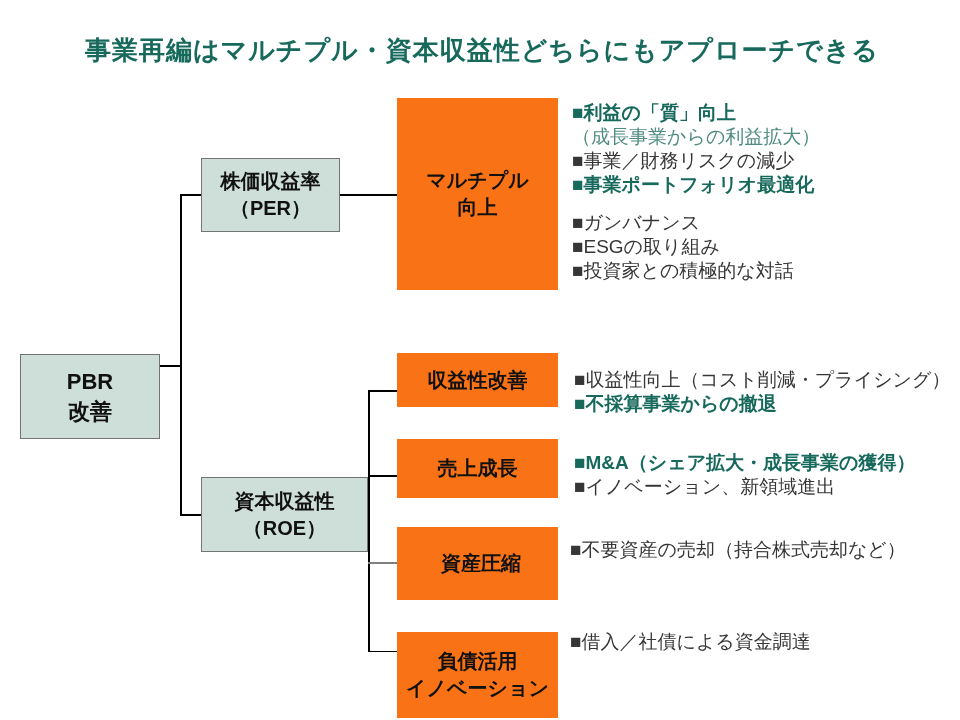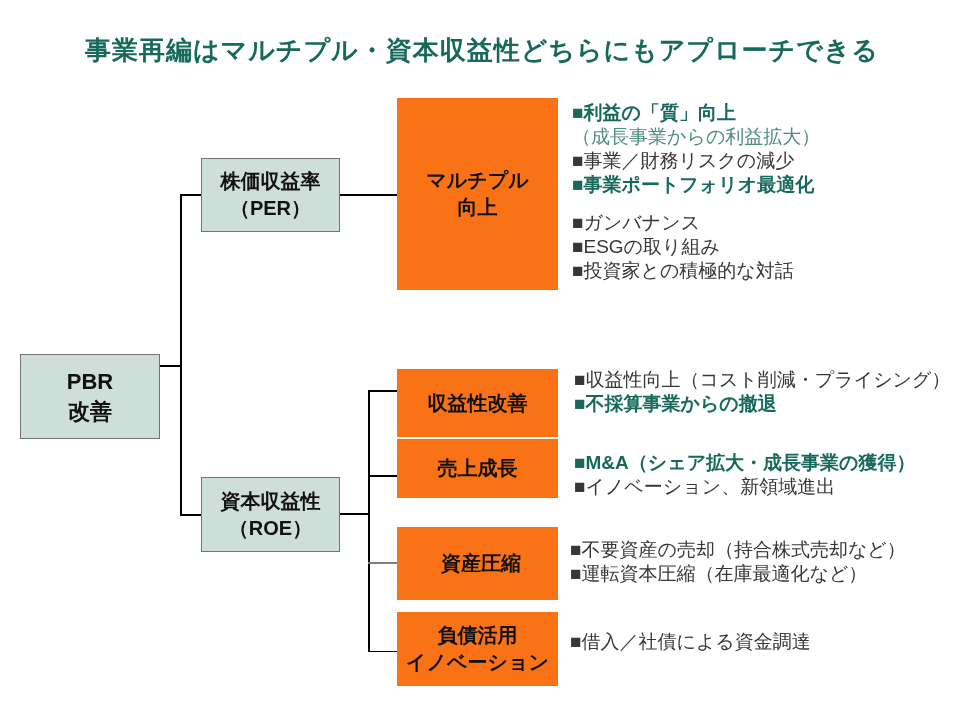--- a/index.html
+++ b/index.html
@@ -52,43 +52,43 @@
   <div class="box teal f22" style="left:20px; top:323px; width:140px; height:85px;margin-top:31px;">
     <span class="bl">PBR</span>
     <span class="bl">改善</span>
   </div>
 
   <div class="box teal f20" style="left:201px; top:158px; width:139px; height:74px;">
     <span class="bl">株価収益率</span>
     <span class="bl">（PER）</span>
   </div>
 
-  <div class="box teal f20" style="left:201px; top:477px; width:139px; height:75px;">
+  <div class="box teal f20" style="left:201px; top:477px; width:167px; height:75px;">
     <span class="bl">資本収益性</span>
     <span class="bl">（ROE）</span>
   </div>
 
   <div class="box gray f20" style="left:397px; top:98px; width:161px; height:192px;">
     <span class="bl">マルチプル</span>
     <span class="bl">向上</span>
   </div>
 
-  <div class="box gray f20" style="left:397px; top:353px; width:161px; height:68px;margin-top:16px;">
+  <div class="box gray f20" style="left:397px; top:353px; width:161px; height:54px;">
     <span class="bl">収益性改善</span>
   </div>
 
   <div class="box gray f20" style="left:397px; top:439px; width:161px; height:59px;">
     <span class="bl">売上成長</span>
   </div>
 
   <div class="box gray f20" style="left:397px; top:527px; width:161px; height:73px;padding-left:7px;">
     <span class="bl">資産圧縮</span>
   </div>
 
-  <div class="box gray f20" style="left:397px; top:612px; width:161px; height:74px;">
+  <div class="box gray f20" style="left:397px; top:632px; width:161px; height:86px;">
     <span class="bl">負債活用</span>
     <span class="bl">イノベーション</span>
   </div>
 
   <div class="tblock" style="left:572px; top:101px;">
     <span class="tl teal-bold">■利益の「質」向上</span>
     <span class="tl teal-light">（成長事業からの利益拡大）</span>
     <span class="tl dark">■事業／財務リスクの減少</span>
     <span class="tl teal-bold">■事業ポートフォリオ最適化</span>
   </div>
@@ -104,20 +104,19 @@
     <span class="tl teal-bold">■不採算事業からの撤退</span>
   </div>
 
   <div class="tblock" style="left:574px; top:451px;">
     <span class="tl teal-bold">■M&amp;A（シェア拡大・成長事業の獲得）</span>
     <span class="tl dark">■イノベーション、新領域進出</span>
   </div>
 
   <div class="tblock" style="left:570px; top:538px;">
     <span class="tl dark">■不要資産の売却（持合株式売却など）</span>
-    <span class="tl dark">■運転資本圧縮（在庫最適化など）</span>
   </div>
 
   <div class="tblock" style="left:570px; top:630px;">
     <span class="tl dark">■借入／社債による資金調達</span>
   </div>
 
 </div>
 
 </body></html>

